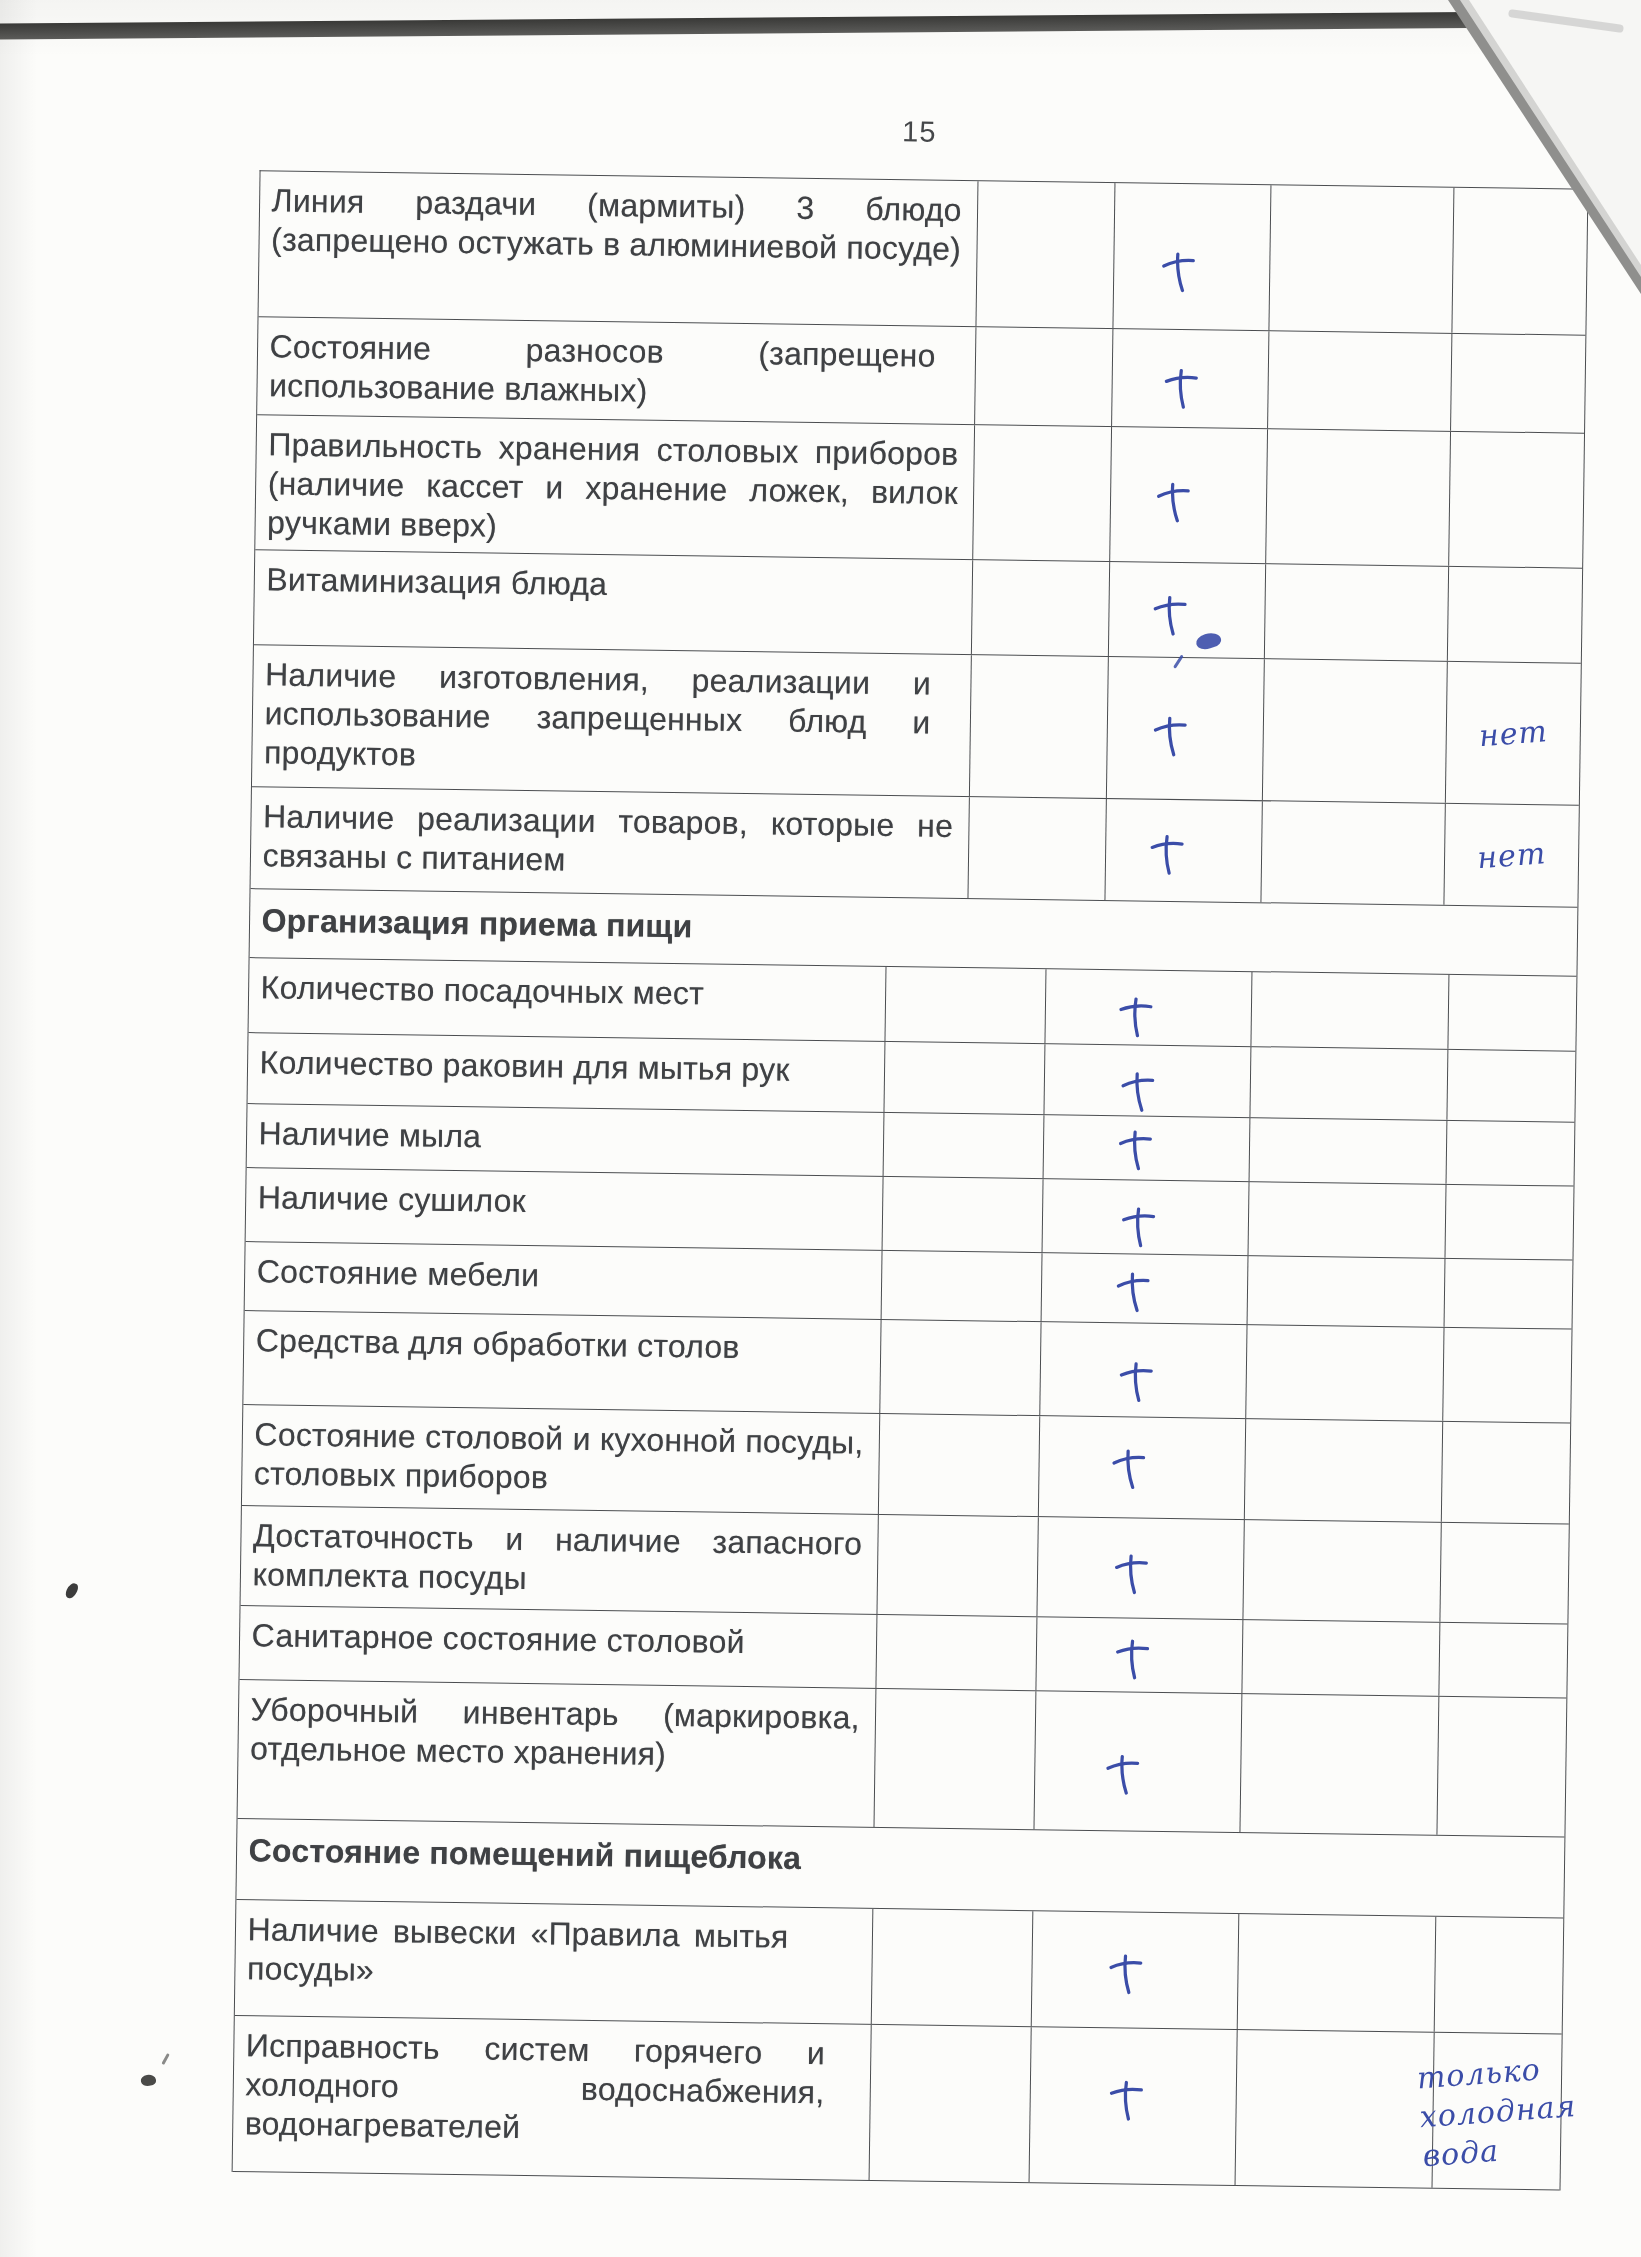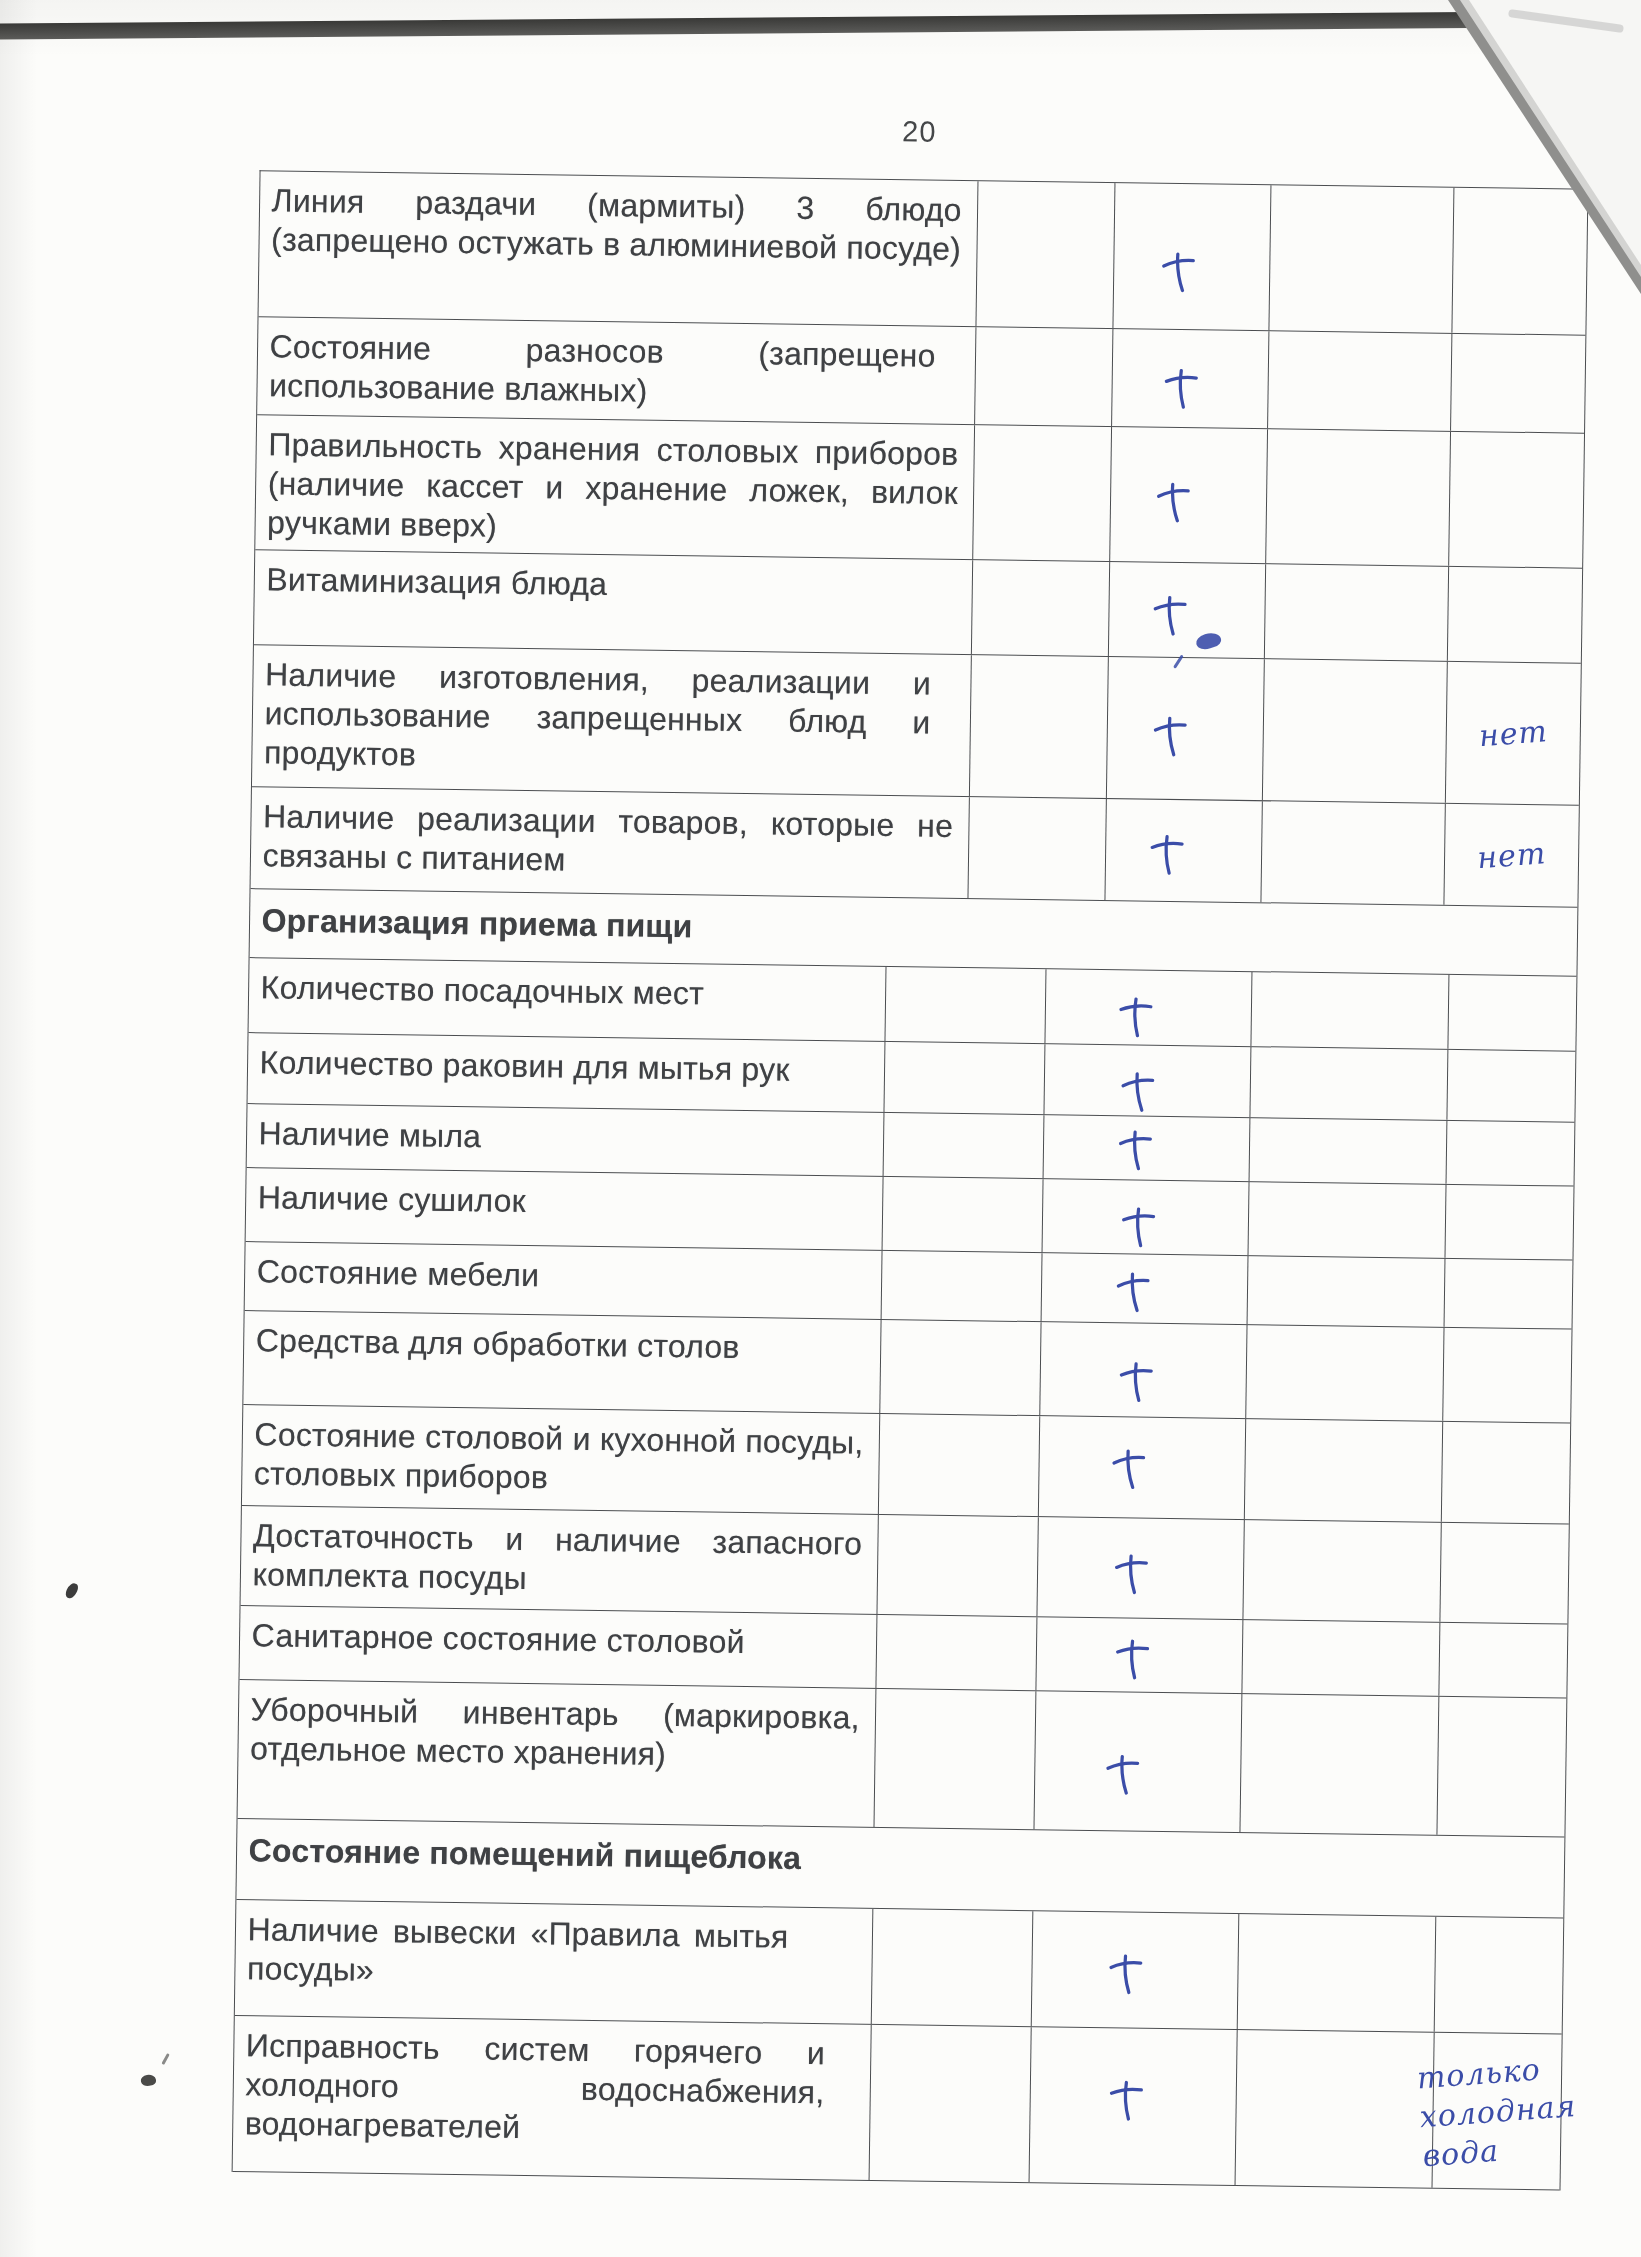--- a/index.html
+++ b/index.html
@@ -54,21 +54,21 @@
     border-radius:55% 70% 45% 60%;transform:rotate(-18deg);opacity:.9;}
   .ink-smudge-2{position:absolute;left:1186px;top:649px;width:2.9px;height:15.4px;background:#3b4da8;
     transform:rotate(32deg);border-radius:1.9px;opacity:.85;}
 </style>
 </head>
 <body>
 
 <div class="paper-shade"></div>
 
 <div class="content">
-  <div class="page-number">20</div>
+  <div class="page-number">15</div>
   <div class="tbl" id="inspection-table">
       <div class="row" style="grid-template-columns: 718px 137px 156px 183px 133px; min-height: 146px;">
         <div class="cell text-cell">
           <div class="label">Линия раздачи (мармиты) 3 блюдо (запрещено остужать в алюминиевой посуде)</div>
         </div>
         <div class="cell"></div>
         <div class="cell">
           <svg width="39" height="44" viewBox="0 0 40 46" class="tick-svg" style="transform: translate(-13.5px, 15.4px) rotate(-2deg);">
             <path d="M20 4 C19 14, 19 26, 24 42" fill="none" stroke="#3b4da8" stroke-width="3.4" stroke-linecap="round"></path>
             <path d="M5 16 C14 12, 26 10, 36 11" fill="none" stroke="#3b4da8" stroke-width="3.4" stroke-linecap="round"></path>

